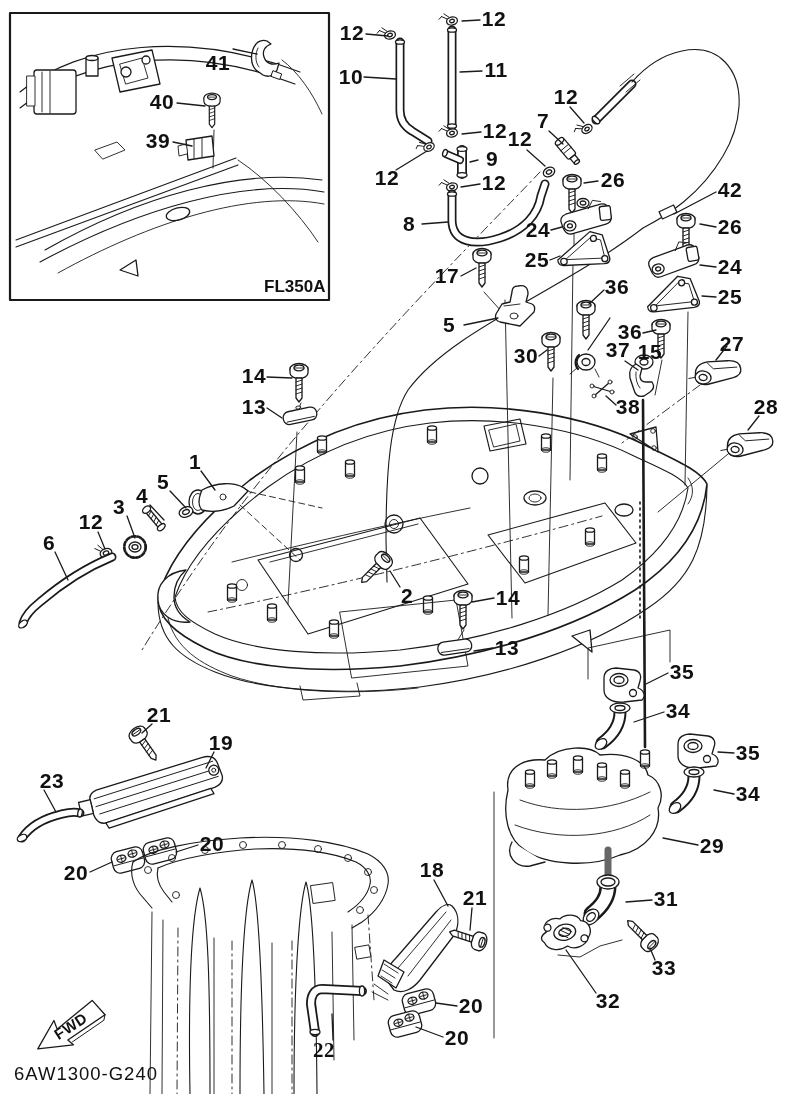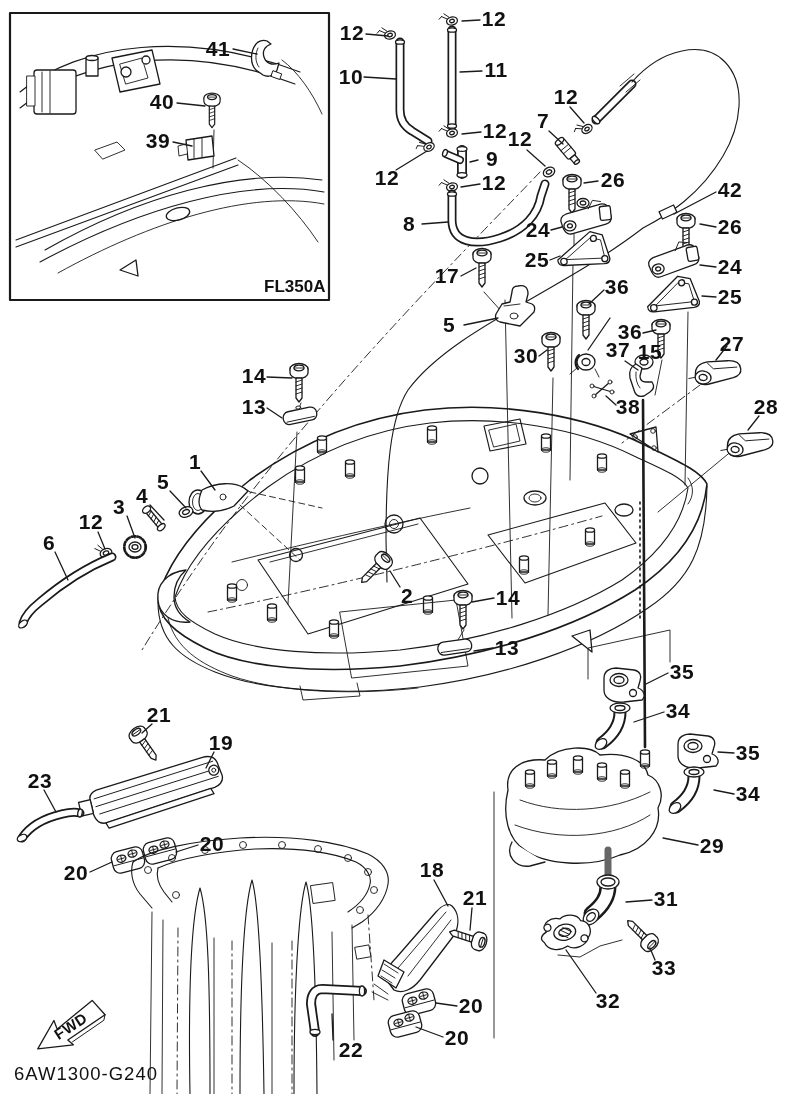--- a/index.html
+++ b/index.html
@@ -506,21 +506,21 @@
     <line x1="652" y1="900" x2="626" y2="902"></line>
     <line x1="655" y1="960" x2="650" y2="948"></line>
     <line x1="596" y1="993" x2="566" y2="950"></line>
     <line x1="457" y1="1006" x2="436" y2="1003"></line>
     <line x1="443" y1="1037" x2="416" y2="1027"></line>
     <line x1="333" y1="1040" x2="332" y2="1014"></line>
   </g>
 </svg>
 
 <div id="callouts">
-      <div class="callout" style="left: 218px; top: 49px;">41</div>
+      <div class="callout" style="left: 218px; top: 63px;">41</div>
       <div class="callout" style="left: 162px; top: 102px;">40</div>
       <div class="callout" style="left: 158px; top: 141px;">39</div>
       <div class="callout" style="left: 352px; top: 33px;">12</div>
       <div class="callout" style="left: 494px; top: 19px;">12</div>
       <div class="callout" style="left: 351px; top: 77px; text-align: center;">10</div>
       <div class="callout" style="left: 496px; top: 70px;">11</div>
       <div class="callout" style="left: 495px; top: 131px;">12</div>
       <div class="callout" style="left: 387px; top: 178px;">12</div>
       <div class="callout" style="left: 492px; top: 159px;">9</div>
       <div class="callout" style="left: 494px; top: 183px;">12</div>
@@ -556,25 +556,25 @@
       <div class="callout" style="left: 407px; top: 596px;">2</div>
       <div class="callout" style="left: 508px; top: 598px;">14</div>
       <div class="callout" style="left: 507px; top: 648px;">13</div>
       <div class="callout" style="left: 682px; top: 672px;">35</div>
       <div class="callout" style="left: 678px; top: 711px;">34</div>
       <div class="callout" style="left: 748px; top: 753px;">35</div>
       <div class="callout" style="left: 748px; top: 794px;">34</div>
       <div class="callout" style="left: 712px; top: 846px;">29</div>
       <div class="callout" style="left: 159px; top: 715px;">21</div>
       <div class="callout" style="left: 221px; top: 743px;">19</div>
-      <div class="callout" style="left: 40px; top: 781px;">23</div>
+      <div class="callout" style="left: 52px; top: 781px;">23</div>
       <div class="callout" style="left: 212px; top: 844px;">20</div>
       <div class="callout" style="left: 76px; top: 873px;">20</div>
       <div class="callout" style="left: 432px; top: 870px;">18</div>
       <div class="callout" style="left: 475px; top: 898px;">21</div>
       <div class="callout" style="left: 666px; top: 899px; text-align: center;">31</div>
       <div class="callout" style="left: 664px; top: 968px;">33</div>
       <div class="callout" style="left: 608px; top: 1001px;">32</div>
       <div class="callout" style="left: 471px; top: 1006px;">20</div>
       <div class="callout" style="left: 457px; top: 1038px;">20</div>
-      <div class="callout" style="left: 351px; top: 1050px;">22</div>
+      <div class="callout" style="left: 324px; top: 1050px; font-family: Liberation Serif, serif;">22</div>
     </div>
 </div>
 
 </body></html>

